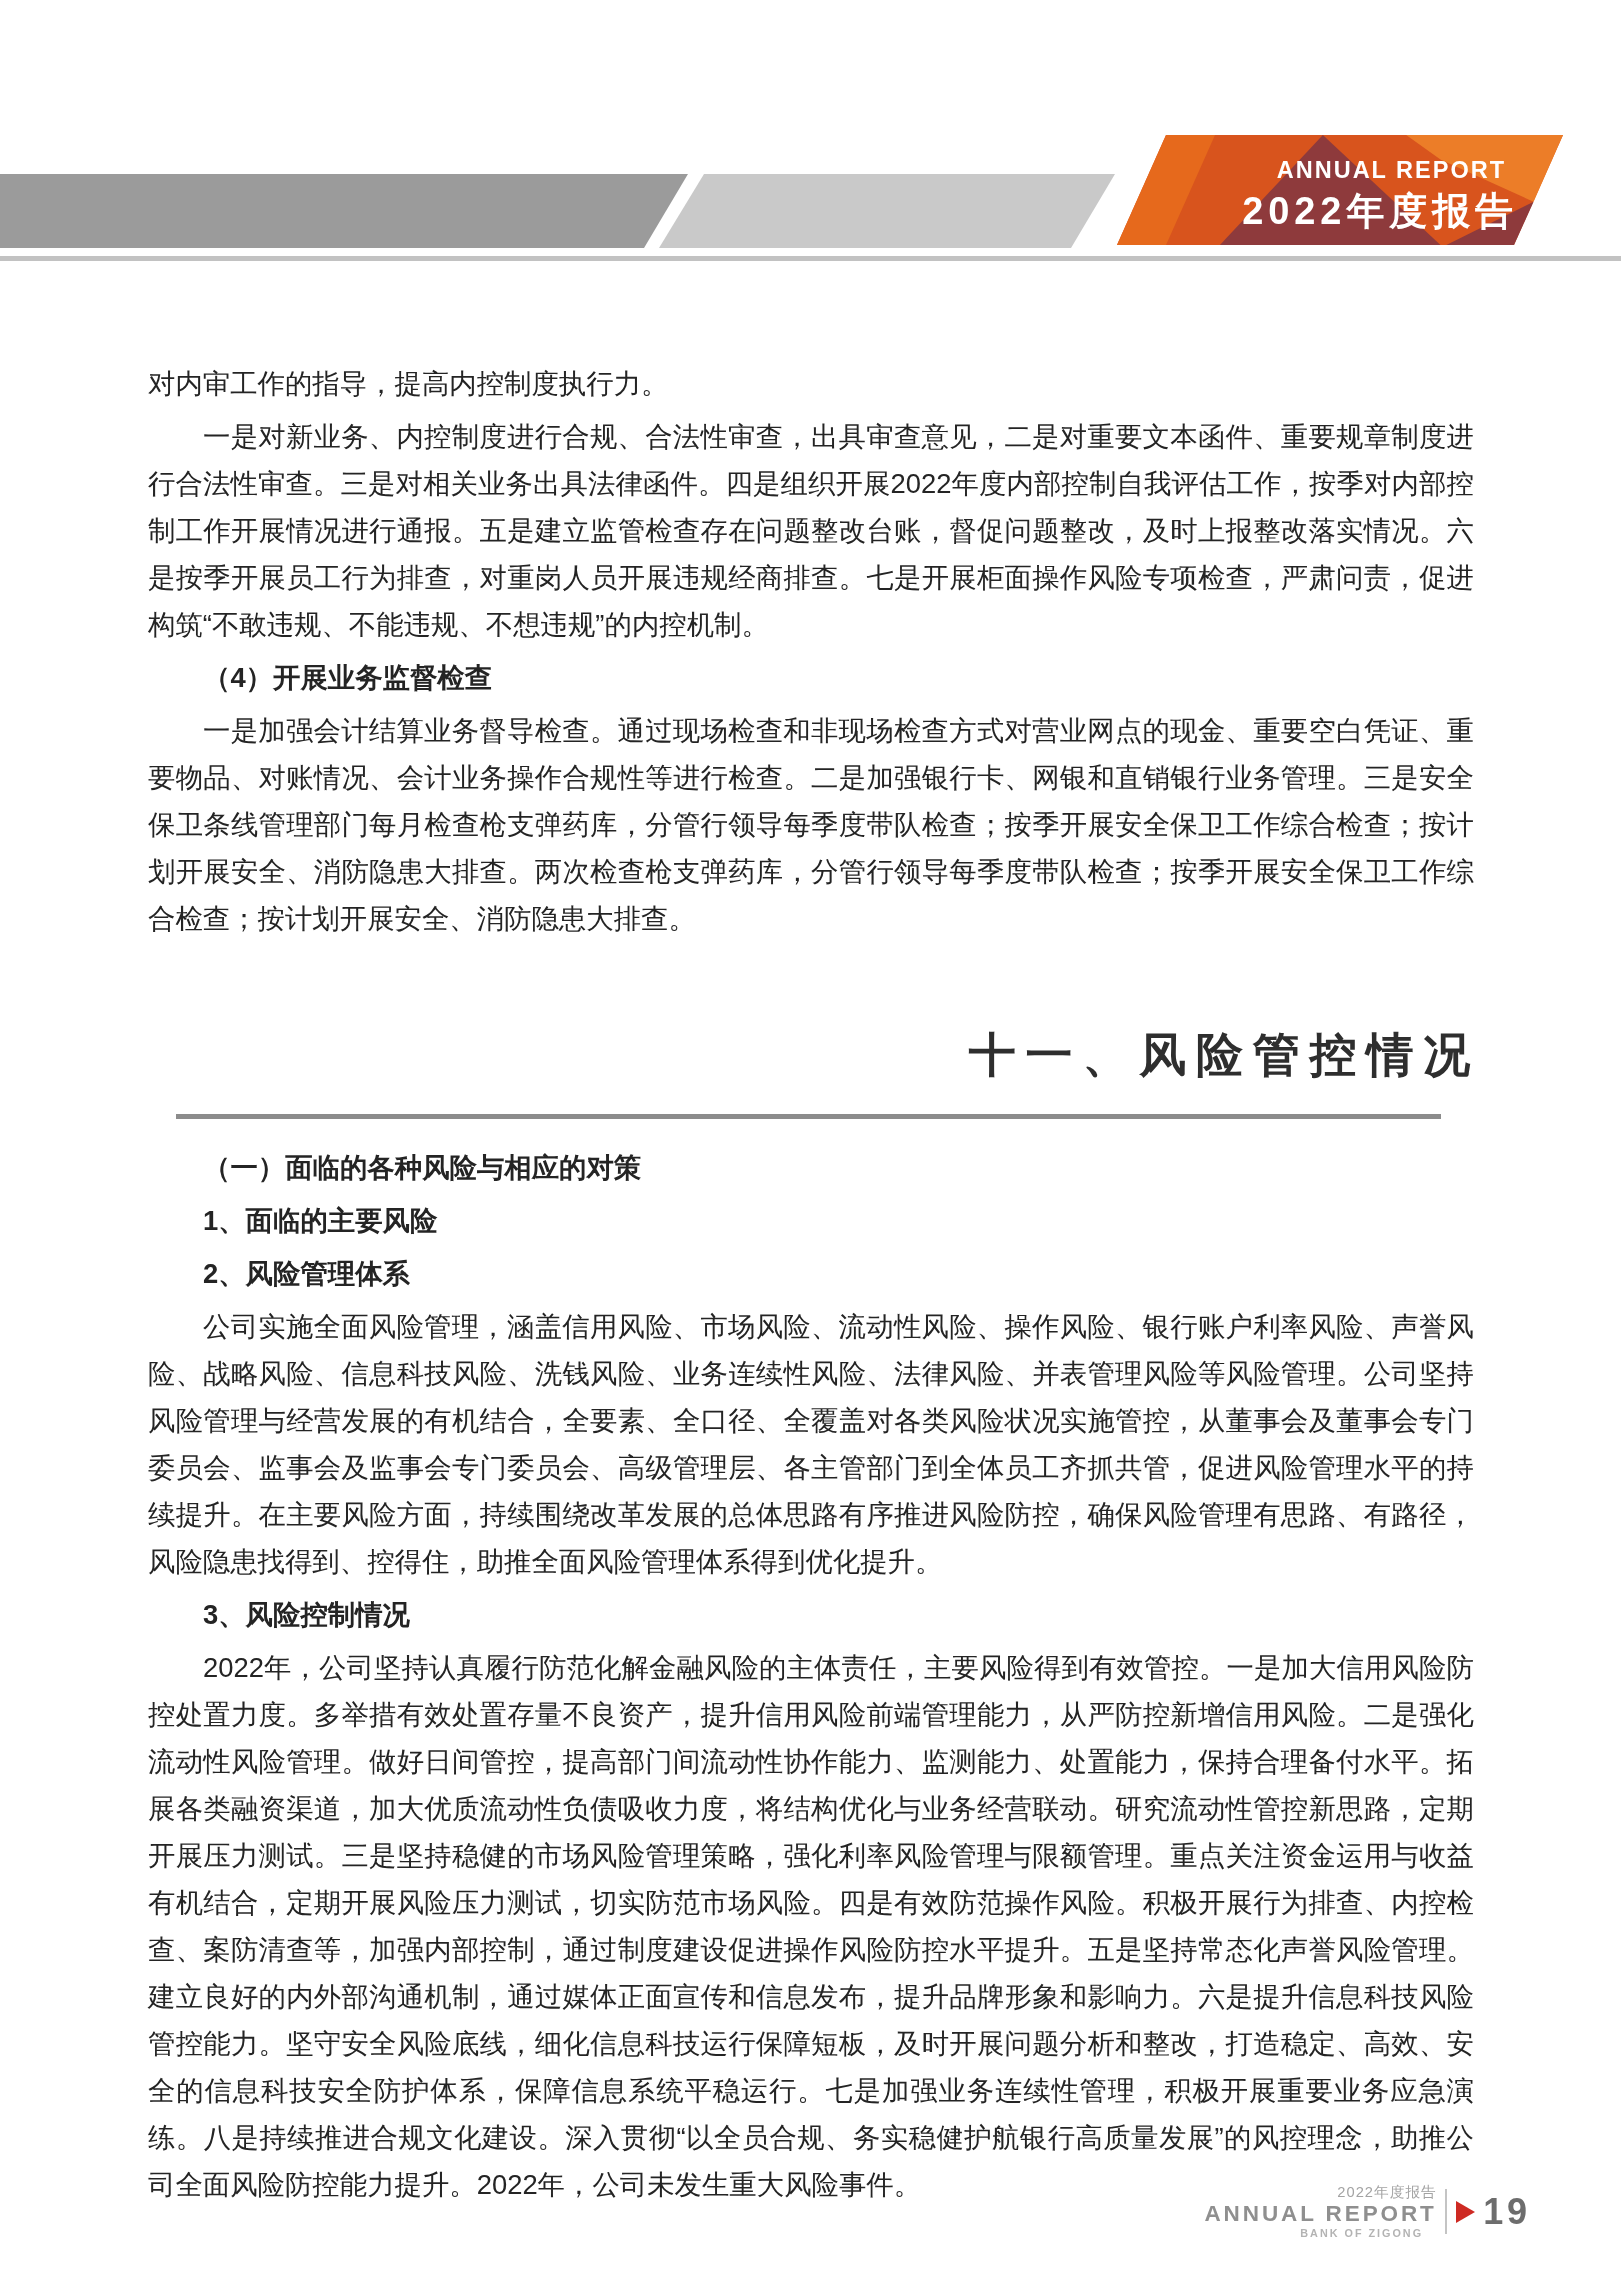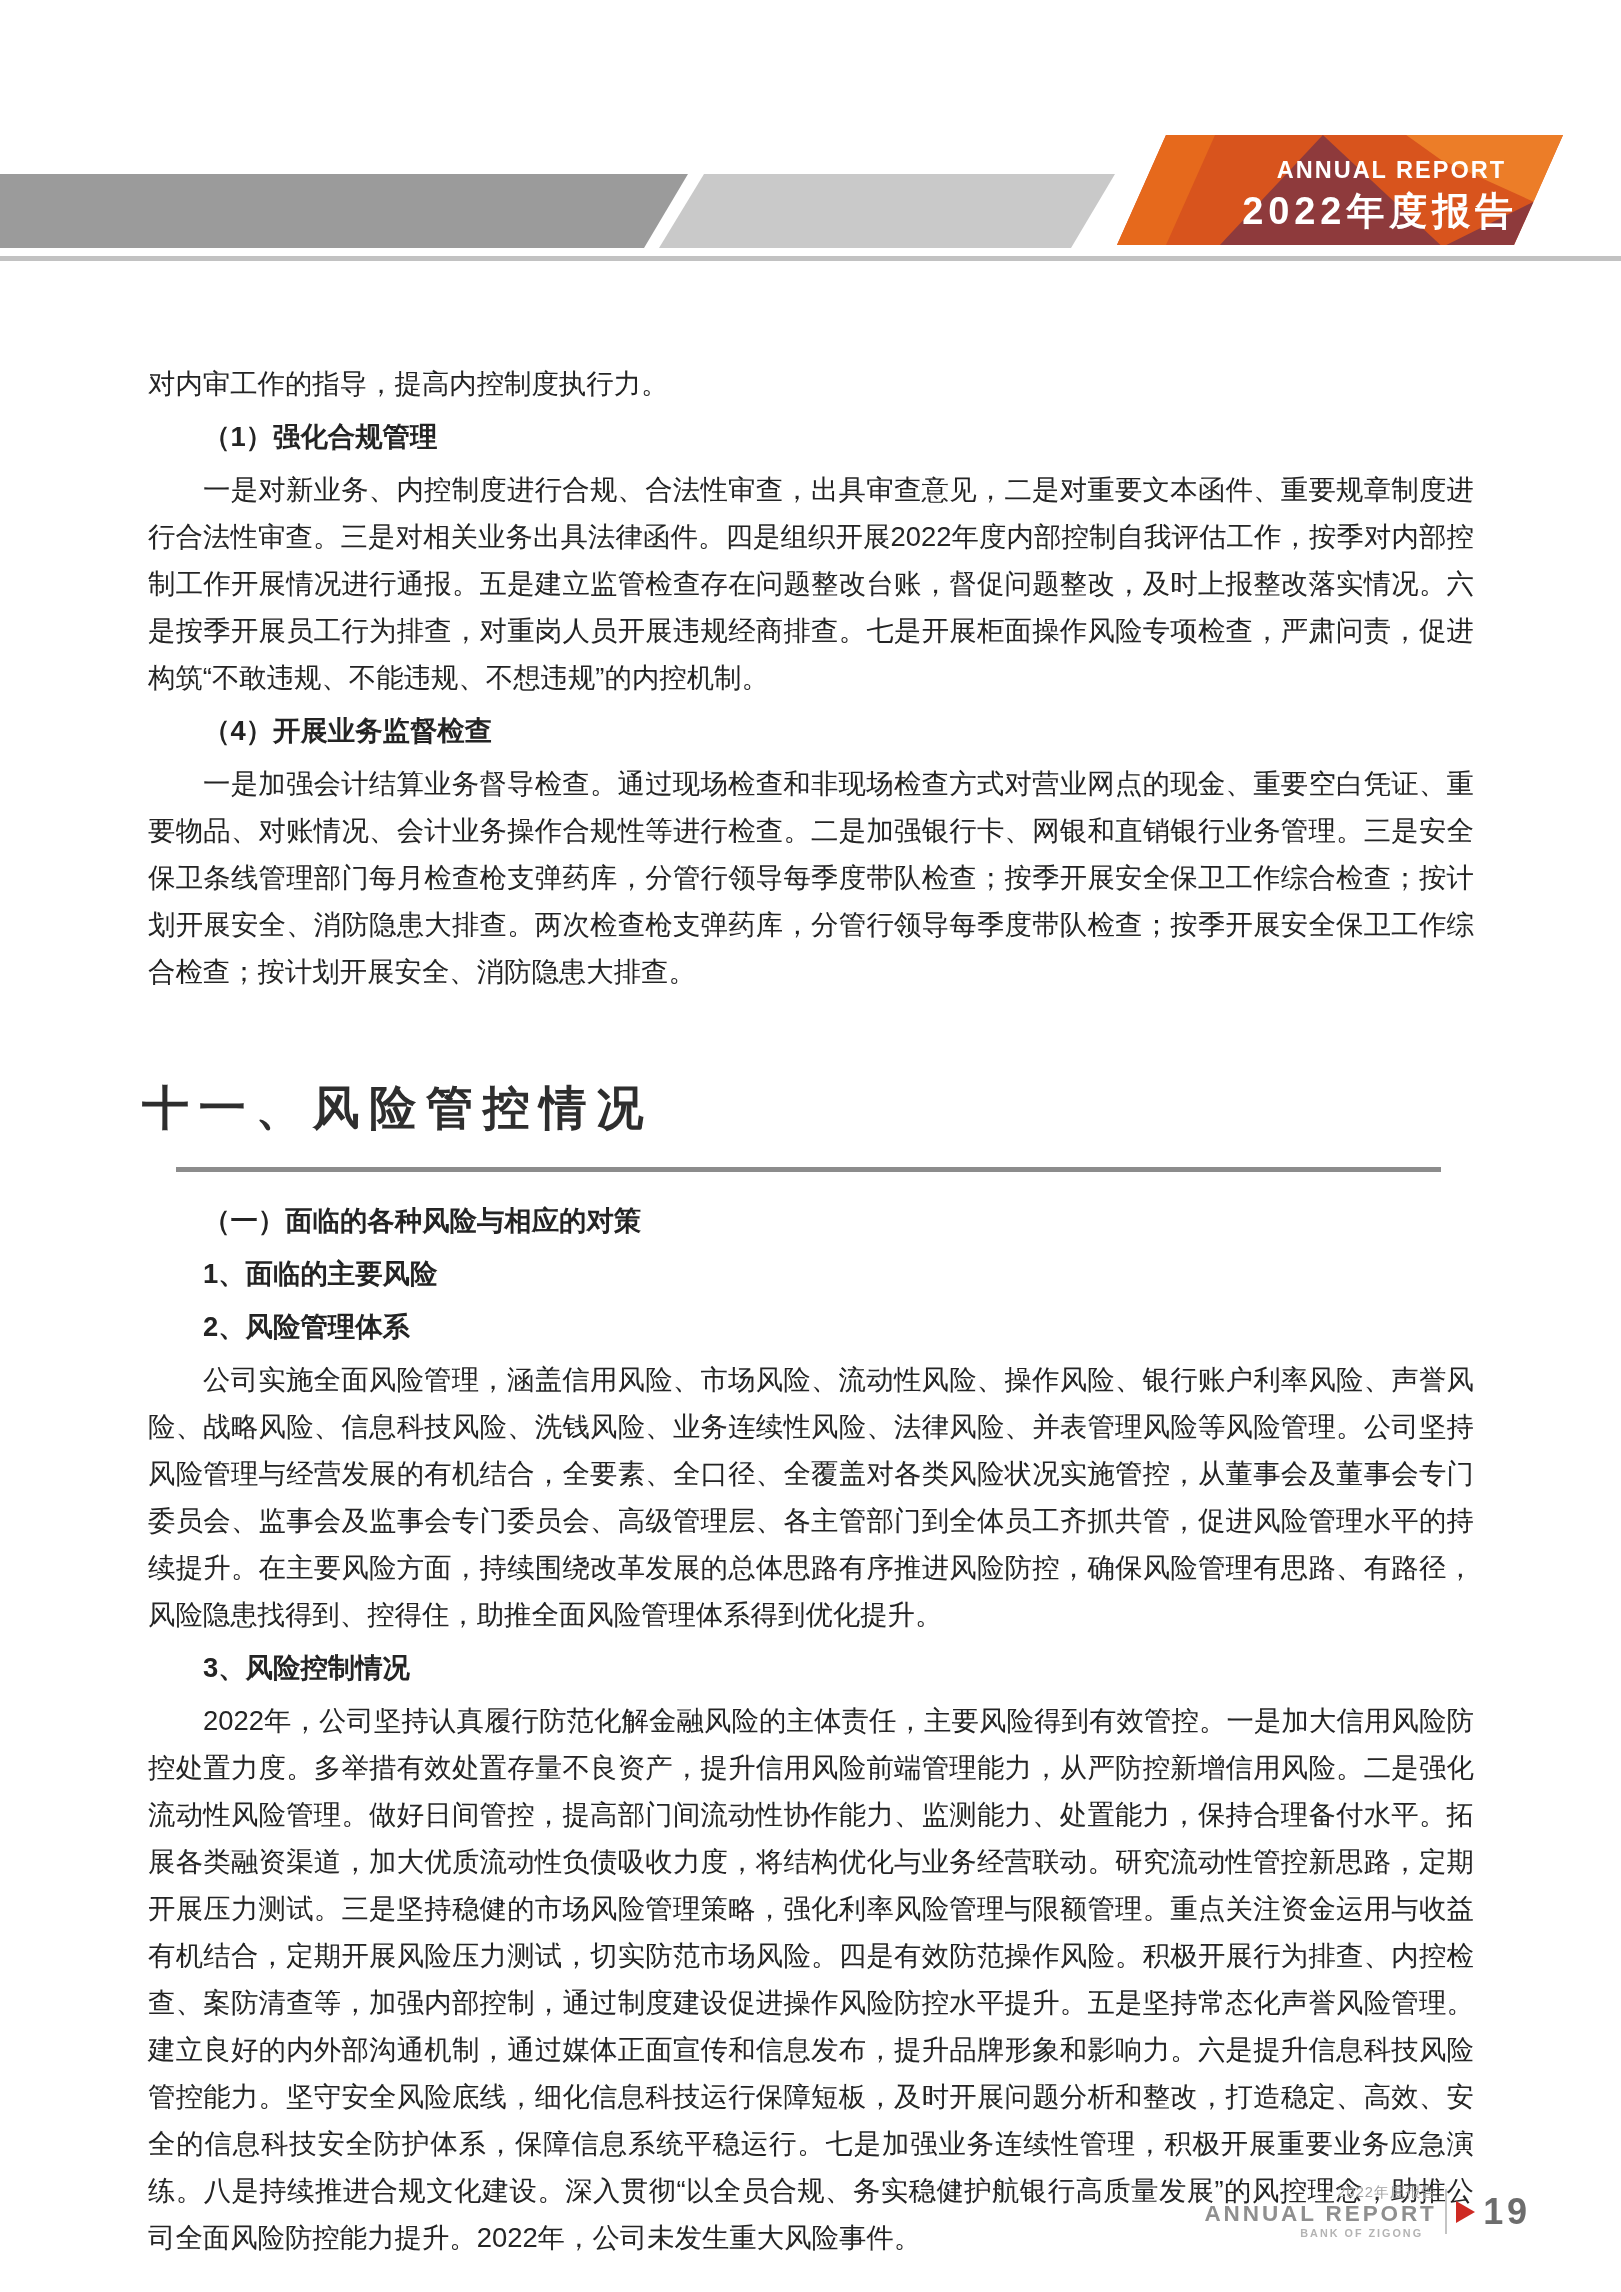--- a/index.html
+++ b/index.html
@@ -37,21 +37,21 @@
   .content{
     position:absolute;left:142px;top:354px;width:1338px;
     font-size:27.4px;line-height:47px;text-align:justify;color:#242424;
   }
   .content p{margin:6px;}
   .body{text-indent:55px;}
   .noindent{text-indent:0;}
   .heading{text-indent:55px;font-weight:bold;}
   .title-wrap{margin-top:82px;}
   .section-title{
-    margin:0;text-align:left;font-size:47px;font-weight:bold;
+    margin:0;text-align:right;font-size:47px;font-weight:bold;
     color:#2e2e2e;letter-spacing:9.8px;line-height:61px;text-indent:0;
   }
   .section-rule{height:4.9px;background:#8c8c8c;margin:29px 39px 25.5px 34px;}
   .after-title{margin-top:0;}
   
   .footer{
     position:absolute;right:90px;top:2184px;
     display:flex;align-items:center;
   }
   .f-text{text-align:right;line-height:1.15;}
@@ -84,21 +84,20 @@
         <polygon points="210,0 105,112 330,112" fill="#8e3a3c"></polygon>
         <polygon points="425,68 405,112 336,112" fill="#8e3a3c"></polygon>
       </svg>
       <div class="banner-en">ANNUAL REPORT</div>
       <div class="banner-cn">2022年度报告</div>
     </div>
   </header>
 
   <main class="content">
     <p class="body noindent">对内审工作的指导，提高内控制度执行力。</p>
-    <p class="heading">（1）强化合规管理</p>
     <p class="body">一是对新业务、内控制度进行合规、合法性审查，出具审查意见，二是对重要文本函件、重要规章制度进行合法性审查。三是对相关业务出具法律函件。四是组织开展2022年度内部控制自我评估工作，按季对内部控制工作开展情况进行通报。五是建立监管检查存在问题整改台账，督促问题整改，及时上报整改落实情况。六是按季开展员工行为排查，对重岗人员开展违规经商排查。七是开展柜面操作风险专项检查，严肃问责，促进构筑“不敢违规、不能违规、不想违规”的内控机制。</p>
     <p class="heading">（4）开展业务监督检查</p>
     <p class="body">一是加强会计结算业务督导检查。通过现场检查和非现场检查方式对营业网点的现金、重要空白凭证、重要物品、对账情况、会计业务操作合规性等进行检查。二是加强银行卡、网银和直销银行业务管理。三是安全保卫条线管理部门每月检查枪支弹药库，分管行领导每季度带队检查；按季开展安全保卫工作综合检查；按计划开展安全、消防隐患大排查。两次检查枪支弹药库，分管行领导每季度带队检查；按季开展安全保卫工作综合检查；按计划开展安全、消防隐患大排查。</p>
 
     <div class="title-wrap">
       <h1 class="section-title">十一、风险管控情况</h1>
       <div class="section-rule"></div>
     </div>
 
     <p class="heading after-title">（一）面临的各种风险与相应的对策</p>

